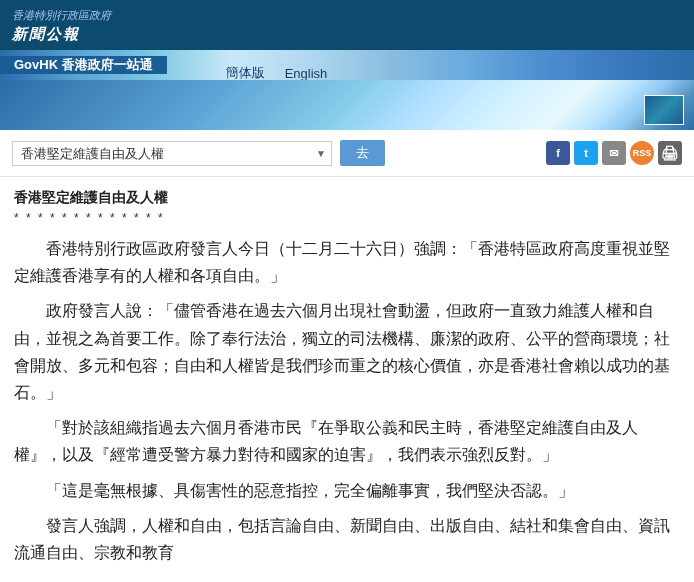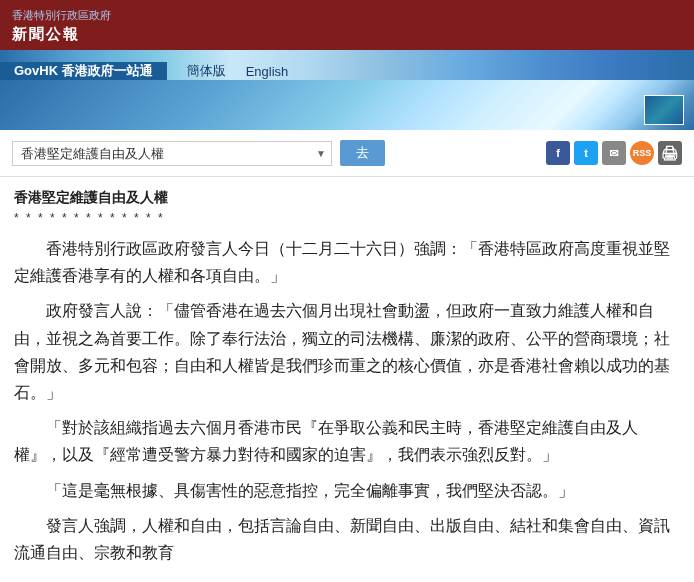--- a/index.html
+++ b/index.html
@@ -7,41 +7,43 @@
       font-family: Arial, "Microsoft YaHei", "SimSun", sans-serif;
       font-size: 13px;
       background: #fff;
       width: 694px;
       min-height: 582px;
       overflow-x: hidden;
     }
 
     
     .header {
-      background: #7f1d1d;
+      background: #0c4a6e;
       padding: 8px 8px 6px 12px;
+      font-style: italic;
     }
     .header-subtitle {
       color: #aac8ef;
       font-size: 11px;
       margin-bottom: 2px;
     }
     .header-title {
       color: #fff;
       font-size: 15px;
       font-weight: bold;
       letter-spacing: 2px;
     }
 
     
     .nav-bar {
       background: linear-gradient(to right, #2a6da8, #5ba3d4, #7ec8e3, #c8e8f8, #b0d8f0, #8cbfe0, #6aabe0, #4e8fd0, #3a78c0, #2a6da8);
       display: flex;
-      align-items: flex-end;
+      align-items: center;
       height: 30px;
+      gap: 39px;
     }
     .nav-govhk {
       background: #1a5c96;
       color: #fff;
       font-size: 13px;
       font-weight: bold;
       padding: 0 14px;
       display: flex;
       align-items: center;
       white-space: nowrap;

